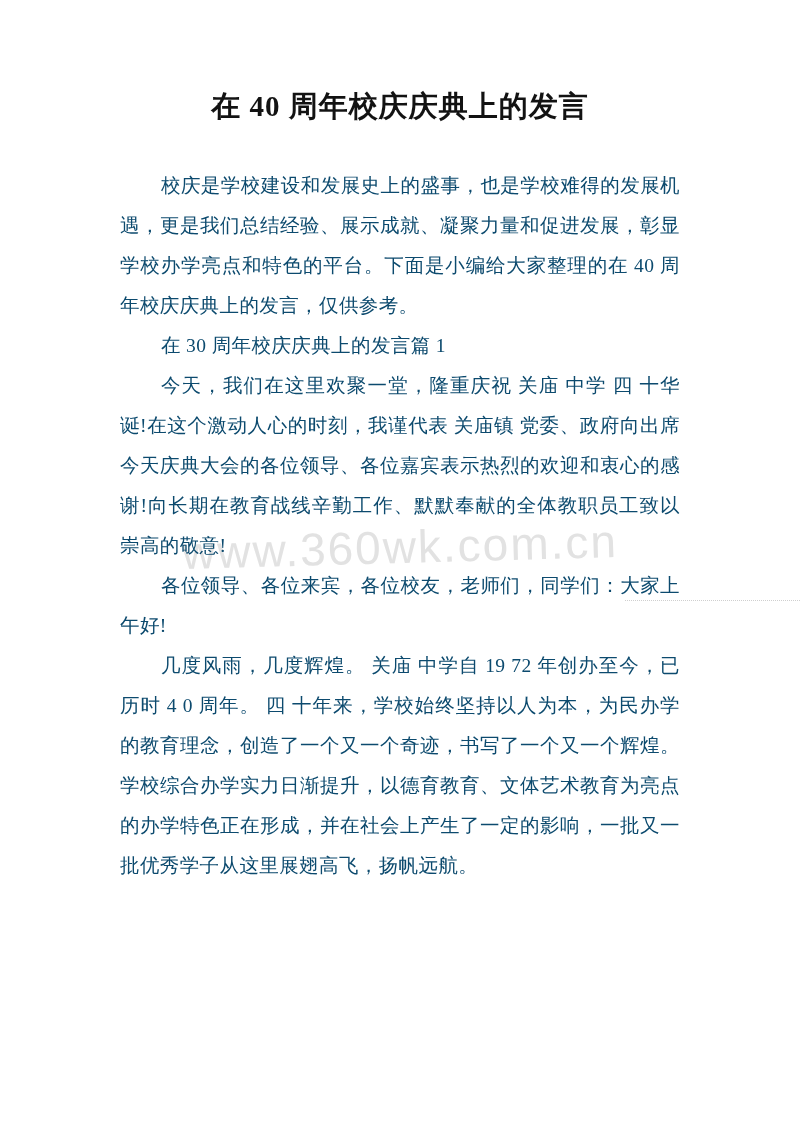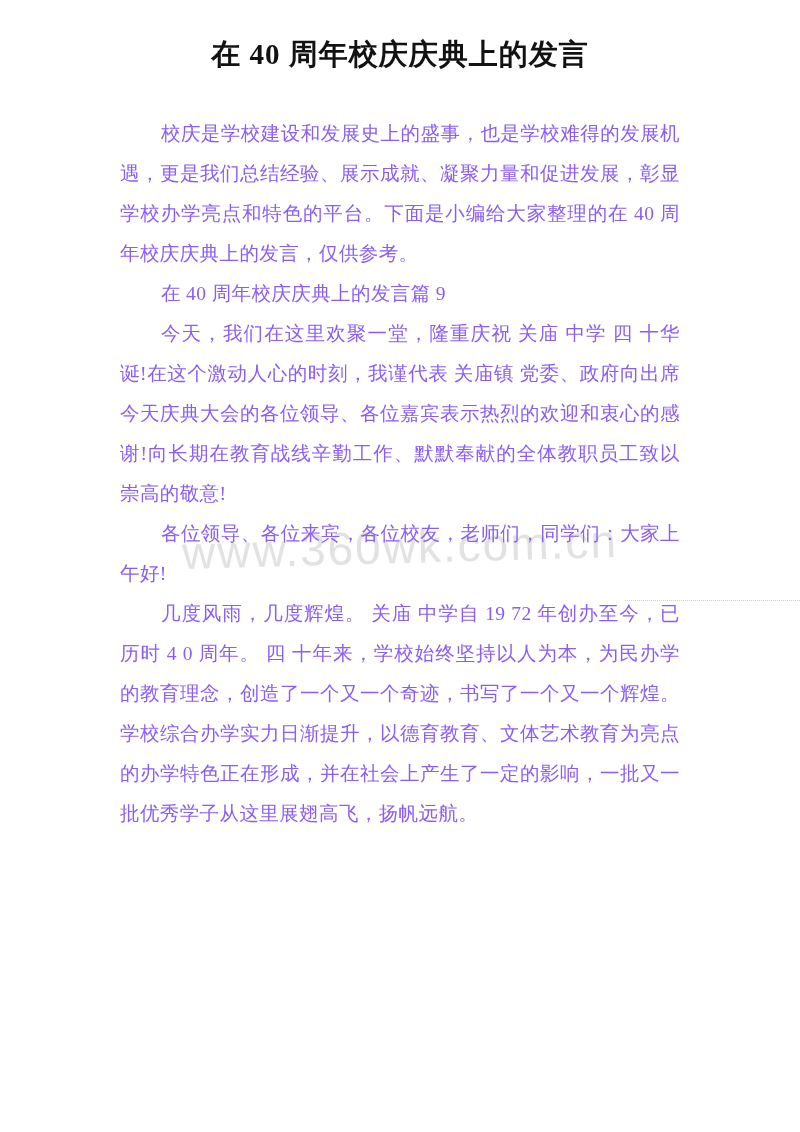--- a/index.html
+++ b/index.html
@@ -53,35 +53,35 @@
   
   #content {
     position: absolute;
     left: 120px;
     top: 0;
     width: 560px;
     z-index: 2;
   }
   #doc-title {
     margin: 0;
-    padding-top: 36px;
+    padding-top: 88px;
     font-size: 29px;
     font-weight: bold;
     text-align: center;
     letter-spacing: 1px;
     line-height: 1.3;
     color: #121212;
   }
   .para {
     margin: 0;
     font-size: 19.5px;
     line-height: 40px;
     text-align: justify;
     text-justify: inter-ideograph;
-    color: #8b5cf6;
+    color: #0c4a6e;
     letter-spacing: 0.4px;
   }
   .para.indent {
     text-indent: 2.1em;
   }
   #body-block {
     padding-top: 40px;
   }
   .para + .para {
     margin-top: 0;
@@ -97,21 +97,21 @@
   <div id="dotted-rule"></div>
 
   <div id="content">
 
     <h1 id="doc-title">在 40 周年校庆庆典上的发言</h1>
 
     <div id="body-block">
 
       <p class="para indent">校庆是学校建设和发展史上的盛事，也是学校难得的发展机遇，更是我们总结经验、展示成就、凝聚力量和促进发展，彰显学校办学亮点和特色的平台。下面是小编给大家整理的在 40 周年校庆庆典上的发言，仅供参考。</p>
 
-      <p class="para indent">在 40 周年校庆庆典上的发言篇 9</p>
+      <p class="para indent">在 30 周年校庆庆典上的发言篇 1</p>
 
       <p class="para indent">今天，我们在这里欢聚一堂，隆重庆祝 关庙 中学 四 十华诞!在这个激动人心的时刻，我谨代表 关庙镇 党委、政府向出席今天庆典大会的各位领导、各位嘉宾表示热烈的欢迎和衷心的感谢!向长期在教育战线辛勤工作、默默奉献的全体教职员工致以崇高的敬意!</p>
 
       <p class="para indent">各位领导、各位来宾，各位校友，老师们，同学们：大家上午好!</p>
 
       <p class="para indent">几度风雨，几度辉煌。 关庙 中学自 19 72 年创办至今，已历时 4 0 周年。 四 十年来，学校始终坚持以人为本，为民办学的教育理念，创造了一个又一个奇迹，书写了一个又一个辉煌。学校综合办学实力日渐提升，以德育教育、文体艺术教育为亮点的办学特色正在形成，并在社会上产生了一定的影响，一批又一批优秀学子从这里展翅高飞，扬帆远航。</p>
 
 
     </div>
   </div>

